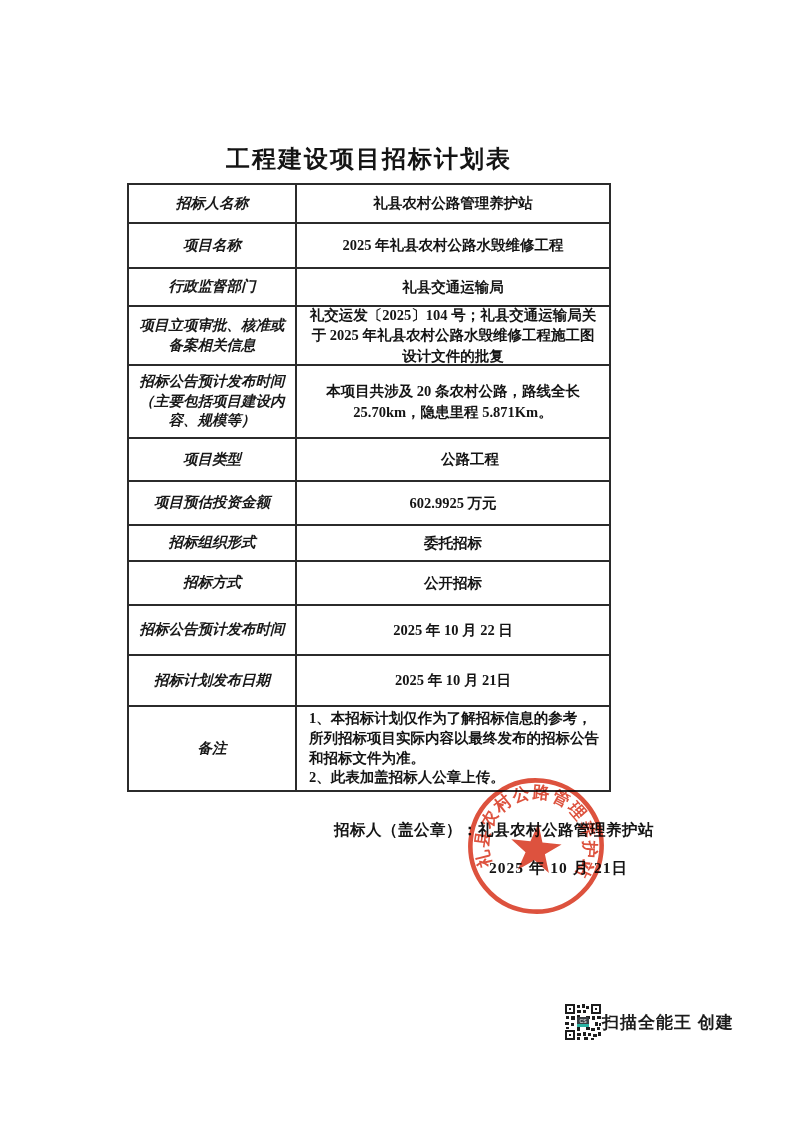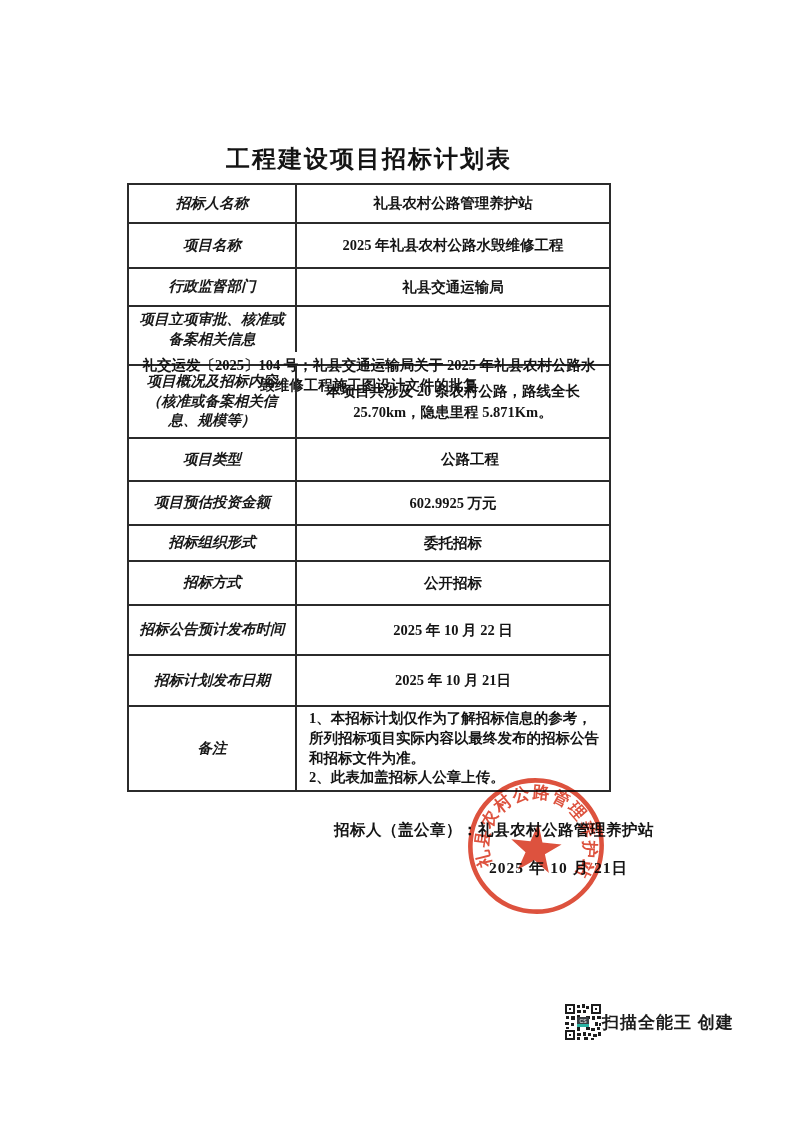--- a/index.html
+++ b/index.html
@@ -46,21 +46,21 @@
     flex: 1;
     display: flex; align-items: center; justify-content: center;
     text-align: center;
     font-weight: 600;
     font-size: 14.5px;
     line-height: 1.4;
     padding: 3px 12px;
     color: #141414;
   }
   .r0 { height: 37px; } .r1 { height: 45px; } .r2 { height: 38px; }
-  .r3 { height: 59px; flex-direction: column; } .r4 { height: 73px; } .r5 { height: 43px; gap: 34px; }
+  .r3 { height: 59px; } .r4 { height: 73px; } .r5 { height: 43px; gap: 34px; }
   .r6 { height: 44px; } .r7 { height: 36px; } .r8 { height: 44px; }
   .r9 { height: 50px; } .r10 { height: 51px; } .r11 { height: 85px; }
   .remark-cell {
     flex-direction: column;
     align-items: flex-start;
     justify-content: center;
     text-align: left;
     padding: 6px 10px 6px 12px;
     line-height: 1.35;
   }
@@ -119,21 +119,21 @@
   </div>
   <div class="row r2">
     <div class="cell-l">行政监督部门</div>
     <div class="cell-r">礼县交通运输局</div>
   </div>
   <div class="row r3">
     <div class="cell-l">项目立项审批、核准或备案相关信息</div>
     <div class="cell-r">礼交运发〔2025〕104 号；礼县交通运输局关于 2025 年礼县农村公路水毁维修工程施工图设计文件的批复</div>
   </div>
   <div class="row r4">
-    <div class="cell-l">项目概况及招标内容（核准或备案相关信息、规模等）</div>
+    <div class="cell-l">招标公告预计发布时间（主要包括项目建设内容、规模等）</div>
     <div class="cell-r">本项目共涉及 20 条农村公路，路线全长 25.70km，隐患里程 5.871Km。</div>
   </div>
   <div class="row r5">
     <div class="cell-l">项目类型</div>
     <div class="cell-r">公路工程</div>
   </div>
   <div class="row r6">
     <div class="cell-l">项目预估投资金额</div>
     <div class="cell-r">602.9925 万元</div>
   </div>

